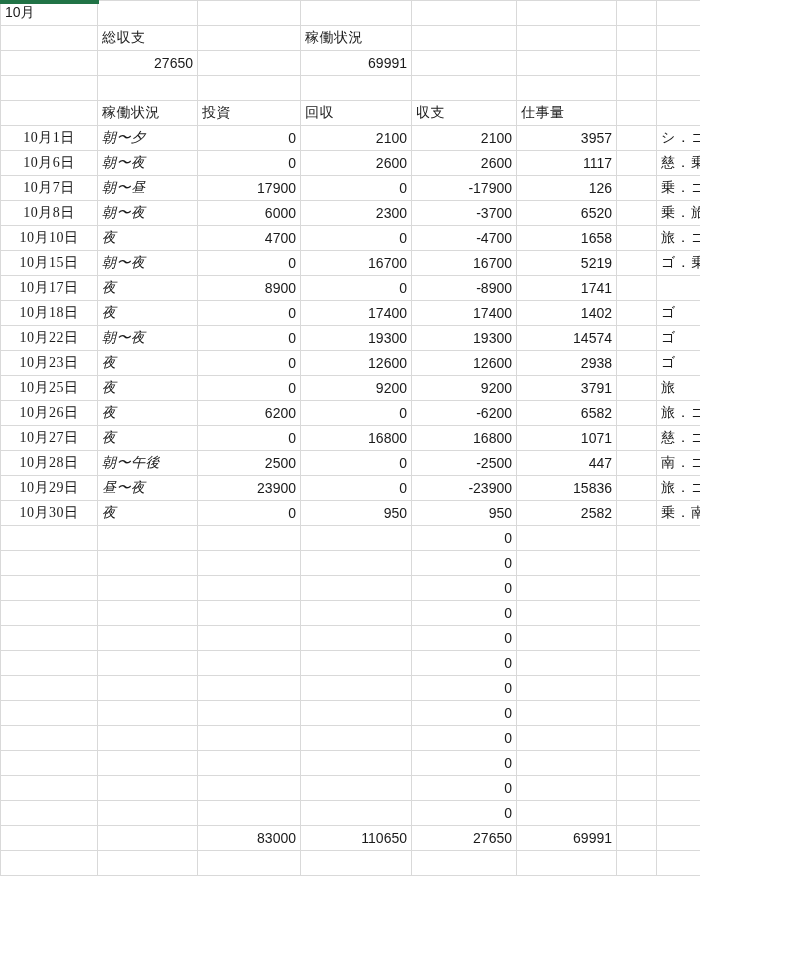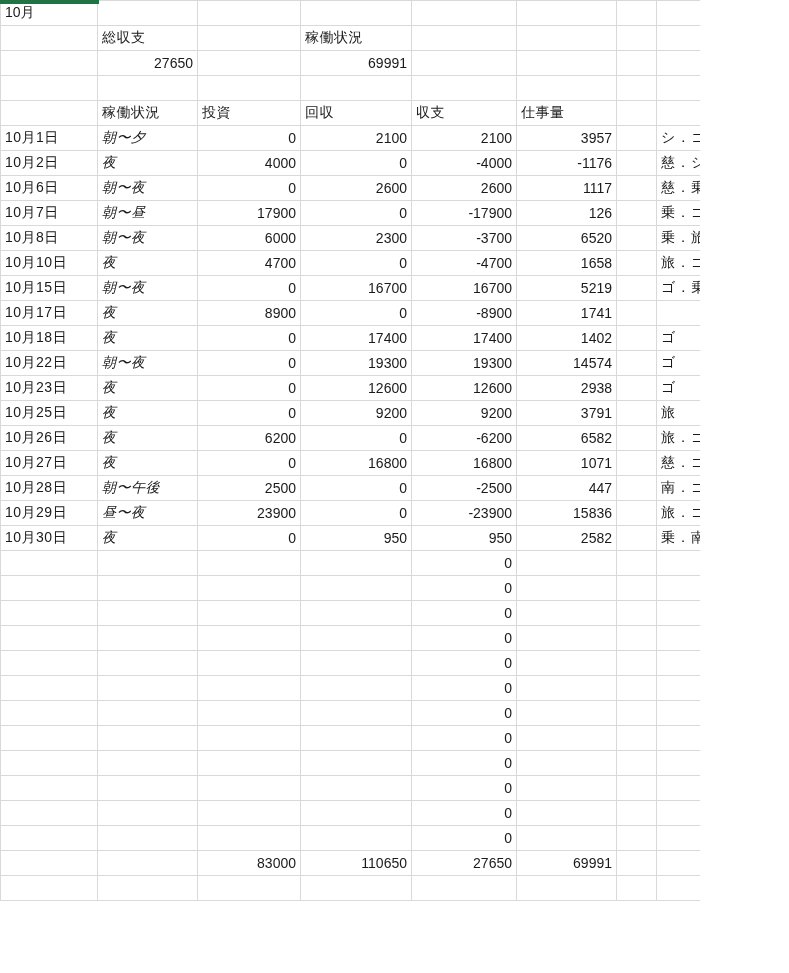--- a/index.html
+++ b/index.html
@@ -50,23 +50,24 @@
   .tab-strip {
     position: absolute;
     top: 0;
     left: 0;
     width: 99px;
     height: 4px;
     background: #217346;
     z-index: 5;
   }
   .dateCell {
-    text-align: left;
+    text-align: center;
     padding-right: 8px;
     letter-spacing: 0.5px;
+    font-family: Liberation Serif, serif;
   }
   .labelCell {
     letter-spacing: 0.5px;
     margin-top: 30px;
   }
   .tagCell {
     letter-spacing: 1px;
   }
   .totalrow td { }
 </style>
@@ -149,30 +150,20 @@
         <td class="dateCell">10月1日</td>
         <td class="left ital labelCell">朝〜夕</td>
         <td class="num">0</td>
         <td class="num">2100</td>
         <td class="num">2100</td>
         <td class="num">3957</td>
         <td></td>
         <td class="left tagCell">シ．ゴ</td>
       </tr>
       <tr>
-        <td class="dateCell">10月2日</td>
-        <td class="left ital labelCell">夜</td>
-        <td class="num">4000</td>
-        <td class="num">0</td>
-        <td class="num">-4000</td>
-        <td class="num">-1176</td>
-        <td></td>
-        <td class="left tagCell">慈．シ．ゴ</td>
-      </tr>
-      <tr>
         <td class="dateCell">10月6日</td>
         <td class="left ital labelCell">朝〜夜</td>
         <td class="num">0</td>
         <td class="num">2600</td>
         <td class="num">2600</td>
         <td class="num">1117</td>
         <td></td>
         <td class="left tagCell">慈．乗．ゴ</td>
       </tr>
       <tr>

